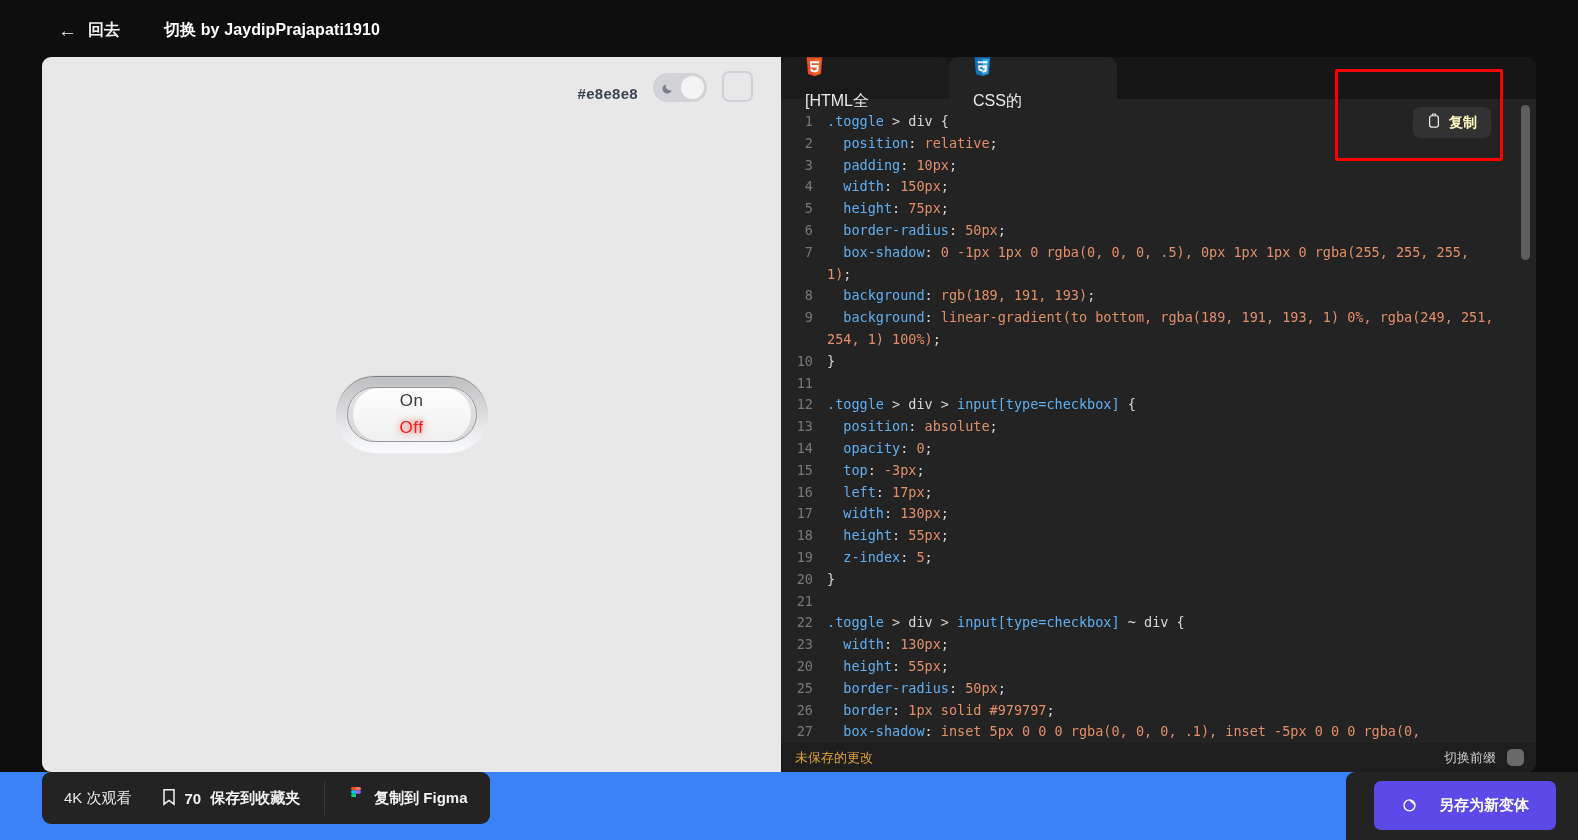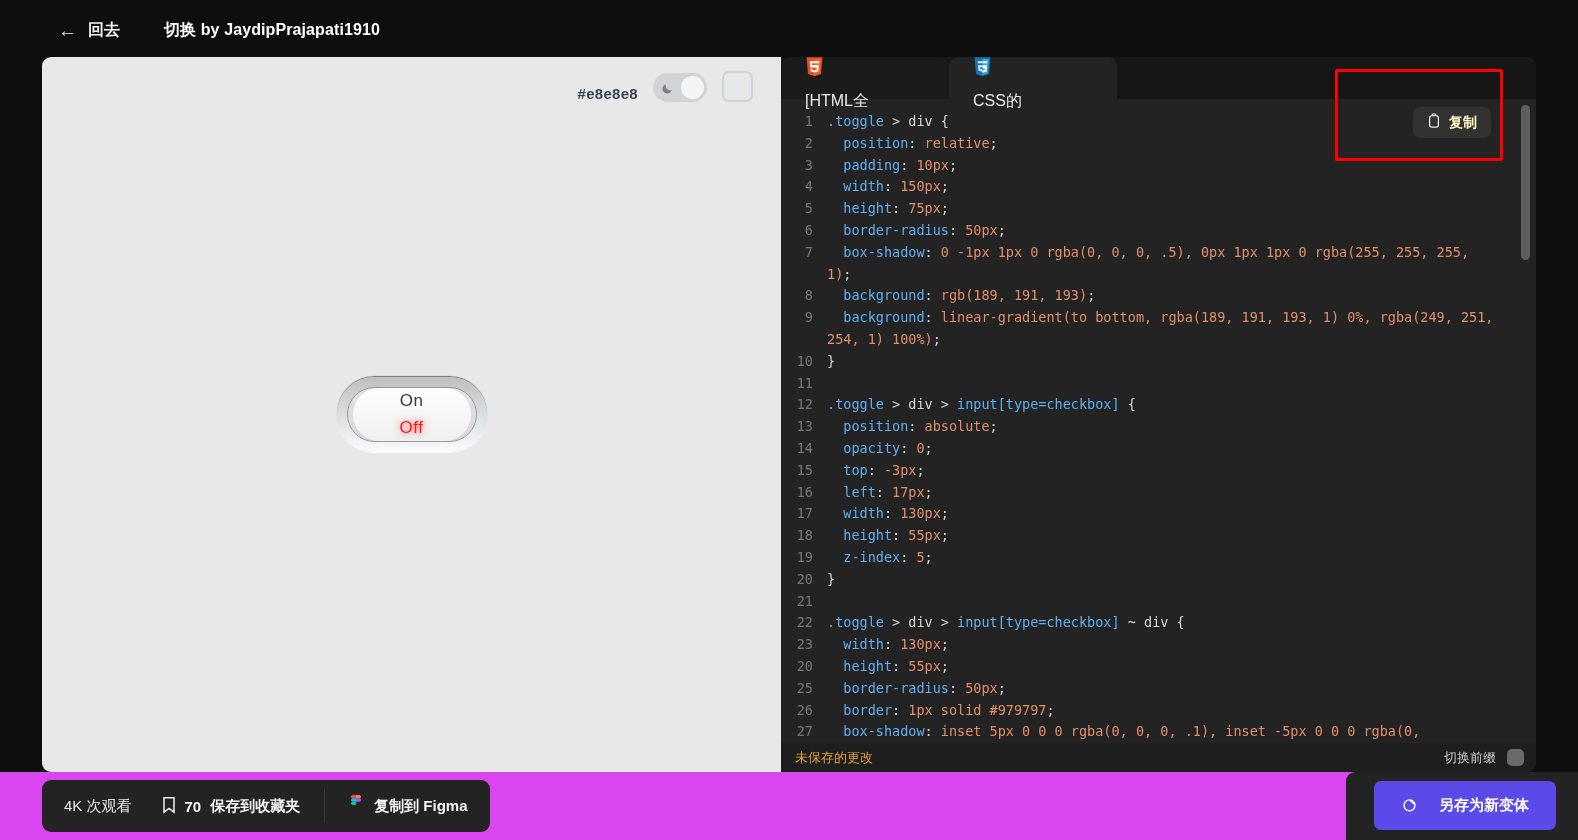--- a/index.html
+++ b/index.html
@@ -198,22 +198,22 @@
   .prefix-label { color: #c9c9c9; font-size: 13px; }
   .prefix-toggle {
     width: 17px; height: 17px;
     background: #6a6a6a; border-radius: 5px; cursor: pointer;
   }
 
   
   .footer {
     position: absolute; left: 0; bottom: 0;
     width: 1578px; height: 68px;
-    background: #d946ef;
-    display: flex; align-items: center;
+    background: #3b82f6;
+    display: flex; 
   }
   .footer-left {
     margin-left: 42px;
     display: flex; align-items: center; height: 52px;
     background: #232323; border-radius: 9px;
     padding: 0 22px;
     gap: 0;
   }
   .f-views {
     color: #e7e7e7; font-size: 15px; font-weight: 400;

